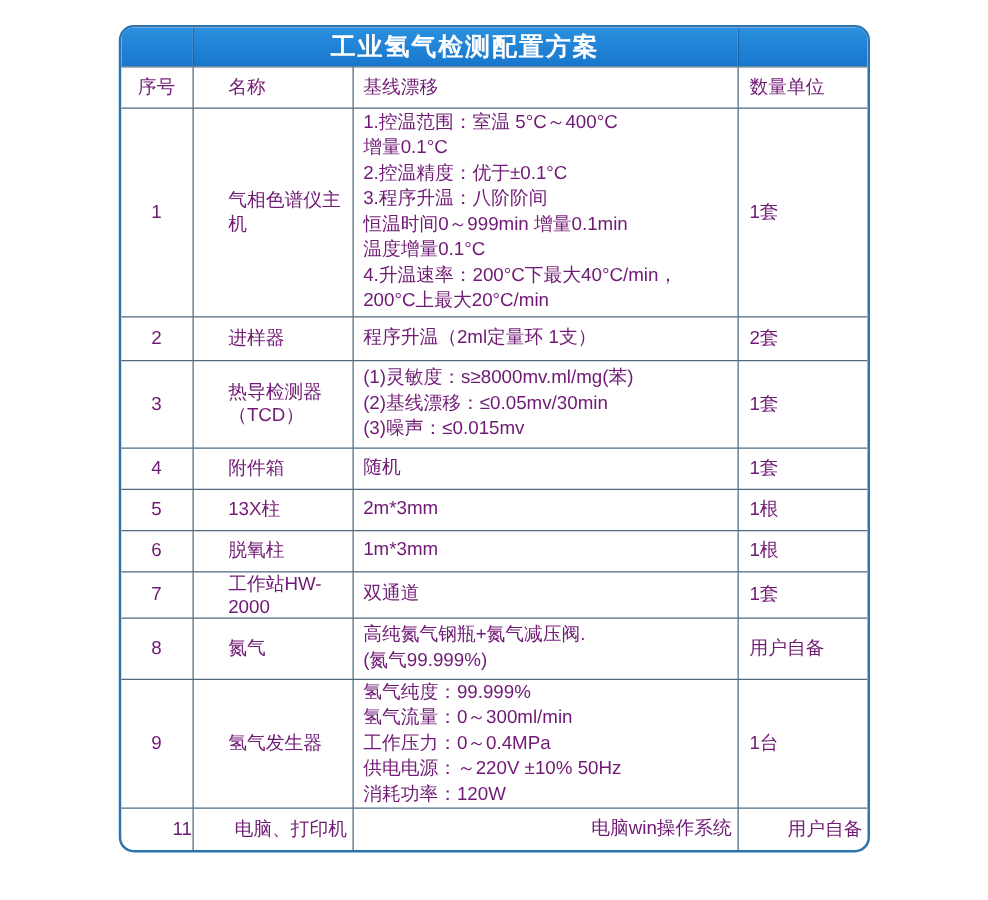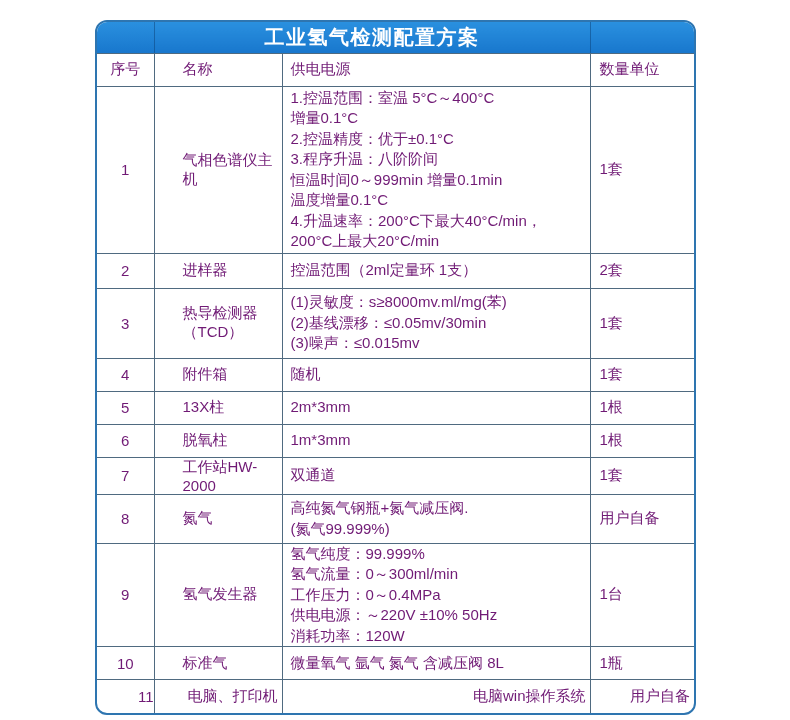--- a/index.html
+++ b/index.html
@@ -82,21 +82,21 @@
     <tbody>
         <tr class="title-row">
       <td></td>
       <td class="title-text" colspan="2">工业氢气检测配置方案</td>
       <td></td>
     </tr>
 
     <tr class="header-row">
       <td class="num">序号</td>
       <td class="name">名称</td>
-      <td class="spec">供电电源</td>
+      <td class="spec">基线漂移</td>
       <td class="qty">数量单位</td>
     </tr>
 
     <tr style="height:167px">
       <td class="num">1</td>
       <td class="name">气相色谱仪主机</td>
       <td class="spec">
             <div class="lines">1.控温范围：室温 5°C～400°C
 增量0.1°C
 2.控温精度：优于±0.1°C
@@ -106,21 +106,21 @@
 4.升温速率：200°C下最大40°C/min，
 200°C上最大20°C/min</div>
           </td>
       <td class="qty">1套</td>
     </tr>
 
     <tr style="height:35px">
       <td class="num">2</td>
       <td class="name">进样器</td>
       <td class="spec">
-            <div class="lines">控温范围（2ml定量环 1支）</div>
+            <div class="lines">程序升温（2ml定量环 1支）</div>
           </td>
       <td class="qty">2套</td>
     </tr>
 
     <tr style="height:70px">
       <td class="num">3</td>
       <td class="name">热导检测器（TCD）</td>
       <td class="spec">
             <div class="lines">(1)灵敏度：s≥8000mv.ml/mg(苯)
 (2)基线漂移：≤0.05mv/30min
@@ -181,28 +181,20 @@
       <td class="spec">
             <div class="lines">氢气纯度：99.999%
 氢气流量：0～300ml/min
 工作压力：0～0.4MPa
 供电电源：～220V ±10% 50Hz
 消耗功率：120W</div>
           </td>
       <td class="qty">1台</td>
     </tr>
 
-    <tr style="height:33px">
-      <td class="num">10</td>
-      <td class="name">标准气</td>
-      <td class="spec">
-            <div class="lines">微量氧气 氩气 氮气 含减压阀 8L</div>
-          </td>
-      <td class="qty">1瓶</td>
-    </tr>
 
     <tr style="height:33px">
       <td class="num">11</td>
       <td class="name">电脑、打印机</td>
       <td class="spec">
             <div class="lines">电脑win操作系统</div>
           </td>
       <td class="qty">用户自备</td>
     </tr>
 

